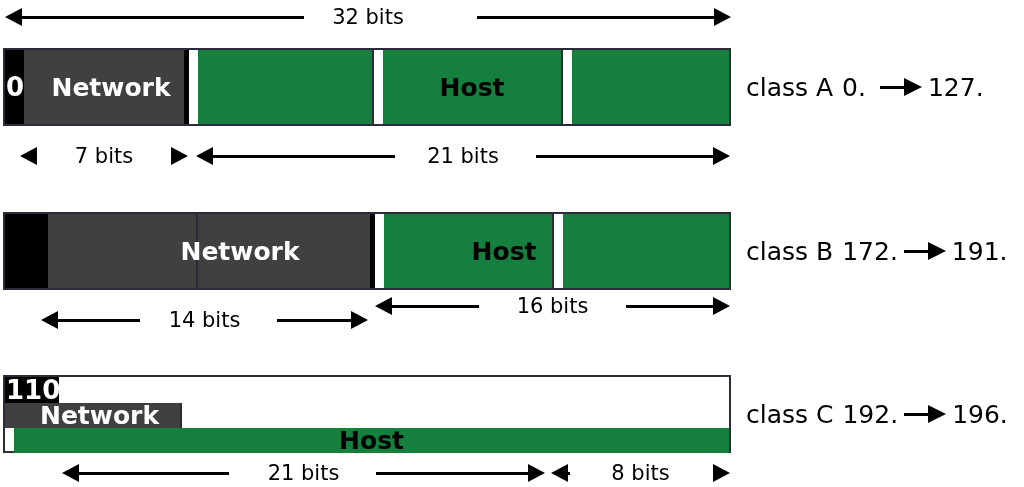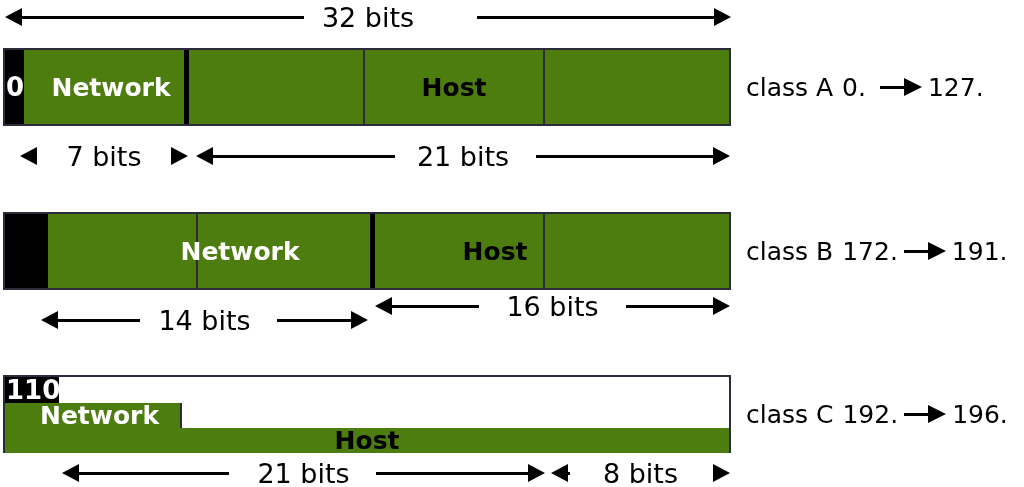--- a/index.html
+++ b/index.html
@@ -55,21 +55,21 @@
   }
   .dim .head.right {
     right: 0;
     border-left: 17px solid #000;
   }
   .dim .dim-label {
     position: relative;
     z-index: 2;
     background: #ffffff;
     padding: 0 9px;
-    font-size: 27px;
+    font-size: 21px;
     line-height: 1;
     color: #000;
     white-space: nowrap;
   }
 
   
   .bar-row {
     position: absolute;
     height: 78px;
     display: flex;
@@ -88,27 +88,28 @@
     white-space: nowrap;
   }
   .seg.prefix {
     background: #000000;
     color: #ffffff;
     justify-content: flex-start;
     padding-left: 1px;
     font-size: 26px;
   }
   .seg.net {
-    background: #4d7c0f;
+    background: #404040;
     color: #ffffff;
     padding-left: 14px;
   }
   .seg.host {
-    background: #4d7c0f;
+    background: #15803d;
     color: #000000;
+    margin-left: 9px;
   }
   .seg.div-r  { border-right: 2px solid #2b2b3a; }
   .seg.div-rk { border-right: 5px solid #000000; }
 
   
   .class-label {
     position: absolute;
     display: flex;
     align-items: center;
     font-size: 25px;

